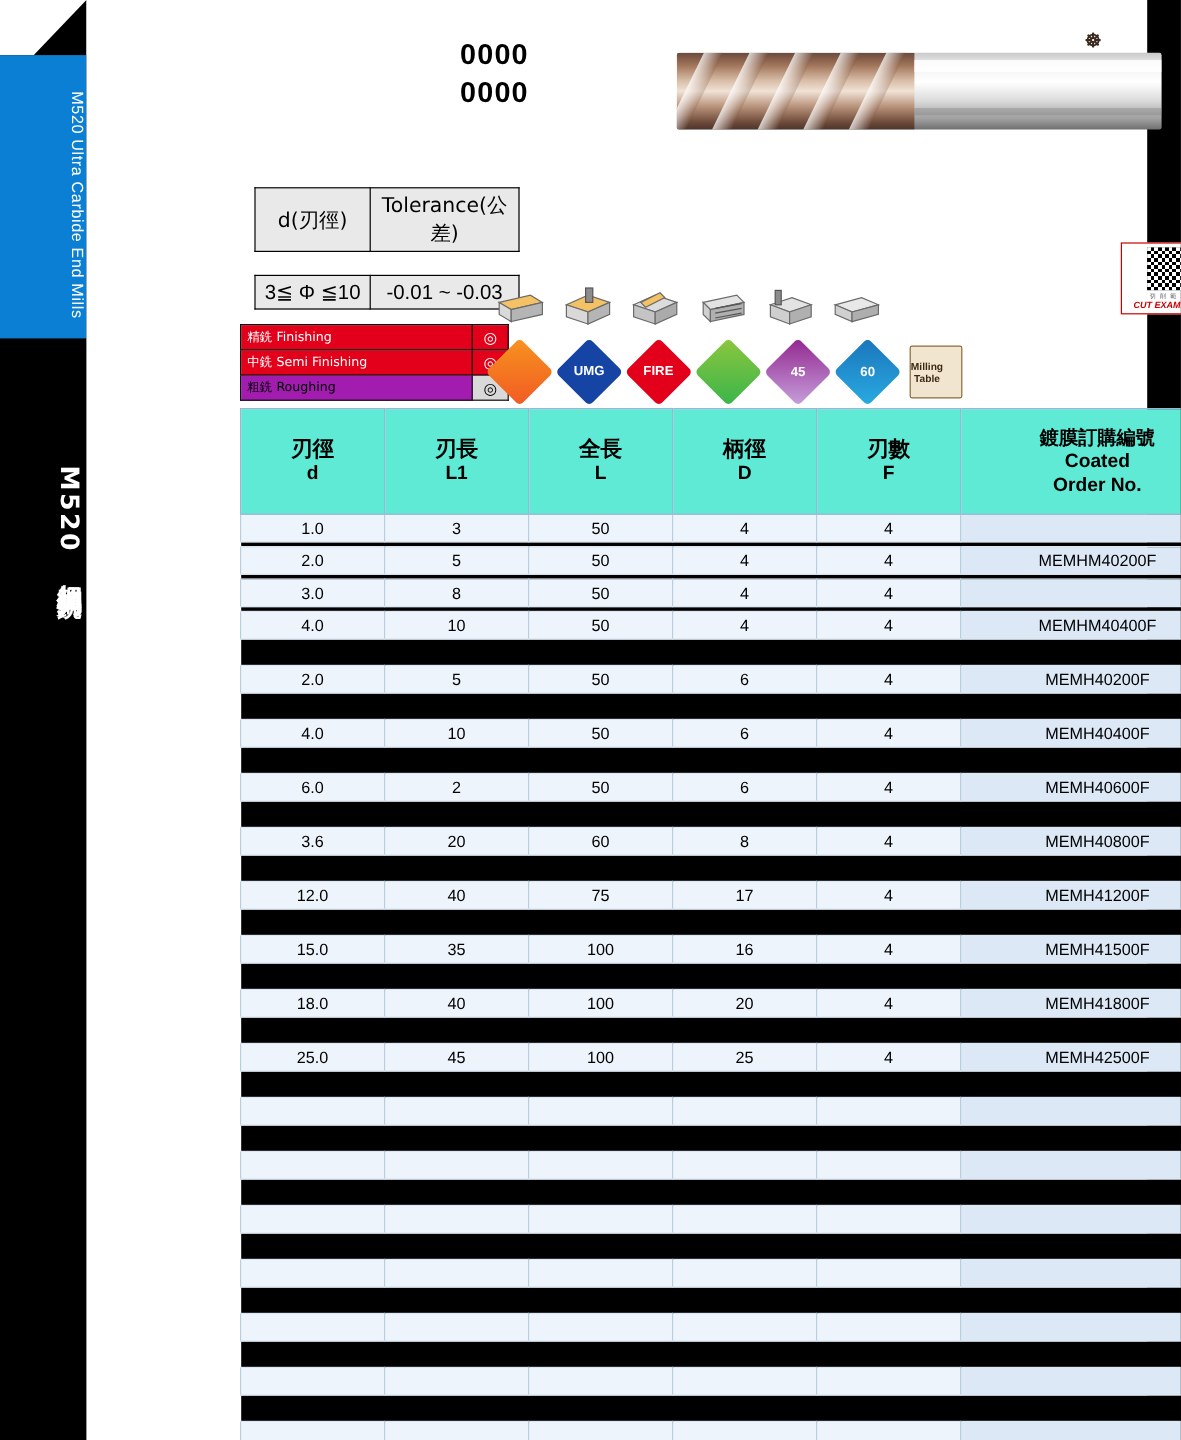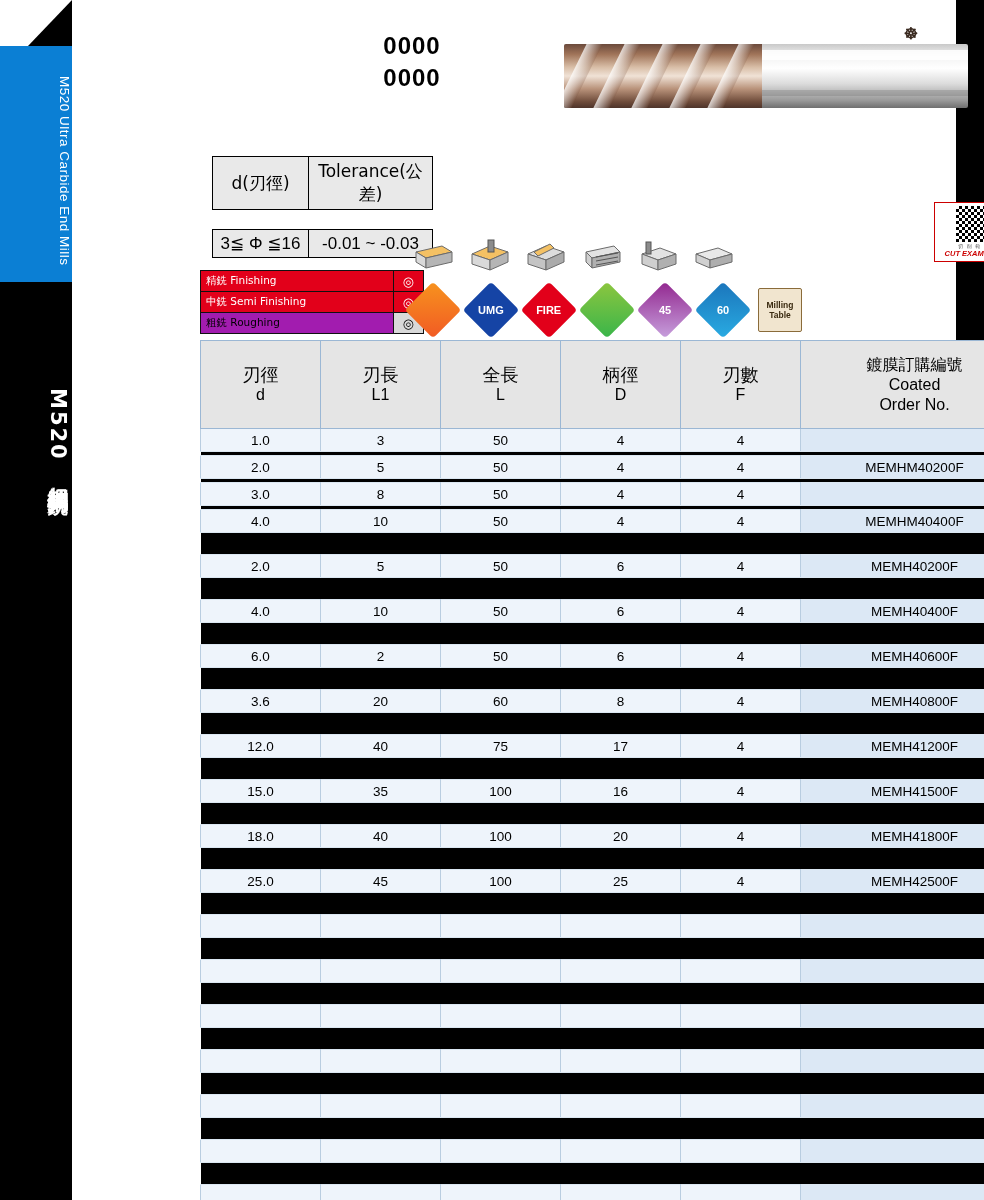--- a/index.html
+++ b/index.html
@@ -148,21 +148,21 @@
   .dia > span { transform:rotate(-45deg); }
   .dia-umg { background:#1544a5; }
   .dia-fire { background:#e2001a; }
   .dia-orange { background:linear-gradient(135deg,#f7931e,#f15a24); }
   .dia-green { background:linear-gradient(135deg,#8dc63f,#39b54a); }
   .dia-purple { background:linear-gradient(135deg,#92278f,#c7a0dd); }
   .dia-blue { background:linear-gradient(135deg,#1b75bb,#29abe2); }
   #milling-table-badge {
     width:44px; height:44px; background:#f1e5cf; border:1px solid #8a6b3a;
     color:#3a2a10; font-size:8.5px; font-weight:bold; text-align:center;
-    display:flex; align-items:center; justify-content:center; line-height:10px;
+    display:flex; align-items:center; justify-content:flex-start; line-height:10px;
     border-radius:2px;
   }
 
   
   #qr-box {
     position:absolute; left:862px; top:202px; width:80px; height:60px;
     background:#fff; border:1px solid #c00;
     display:flex; flex-direction:column; align-items:center; justify-content:flex-start;
     padding-top:3px;
   }
@@ -184,23 +184,23 @@
     table-layout:fixed;
   }
   #spec-table col.c-d  { width:120px; }
   #spec-table col.c-l1 { width:120px; }
   #spec-table col.c-l  { width:120px; }
   #spec-table col.c-dd { width:120px; }
   #spec-table col.c-f  { width:120px; }
   #spec-table col.c-no { width:228px; }
 
   #spec-table thead th {
-    background:#e5e5e5;
+    background:#5eead4;
     border:1px solid #9bb7d4;
-    color:#000; font-size:16px; font-weight:normal;
+    color:#000; font-size:16px; font-weight:bold;
     height:88px; line-height:20px;
     text-align:center;
   }
   #spec-table thead th .big { font-size:18px; }
   #spec-table td {
     border-left:1px solid #b9cde0; border-right:1px solid #b9cde0;
     border-top:1px solid #dbe7f2; border-bottom:1px solid #dbe7f2;
     background:#eef4fb;
     font-size:13.5px; text-align:center; color:#000;
     height:23px;
@@ -250,21 +250,21 @@
   <table id="tol-table">
     <tbody>
         <tr>
       <td class="c1 zh">d(刃徑)</td>
       <td class="c2 zh">Tolerance(公差)</td>
     </tr>
     <tr class="spacer">
           <td colspan="2"></td>
         </tr>
     <tr>
-      <td class="c1">3≦ Φ ≦16</td>
+      <td class="c1">3≦ Φ ≦10</td>
       <td class="c2">-0.01 ~ -0.03</td>
     </tr>
   </tbody>
     </table>
 
   <div id="op-icons">
     <div class="op-ic">
       <svg width="42" height="34" viewBox="0 0 42 34">
         <polygon points="4,14 30,8 40,14 14,20" fill="#f4c164" stroke="#6b6b6b" stroke-width="1"></polygon>
         <polygon points="4,14 14,20 14,30 4,24" fill="#d9d9d9" stroke="#6b6b6b" stroke-width="1"></polygon>

